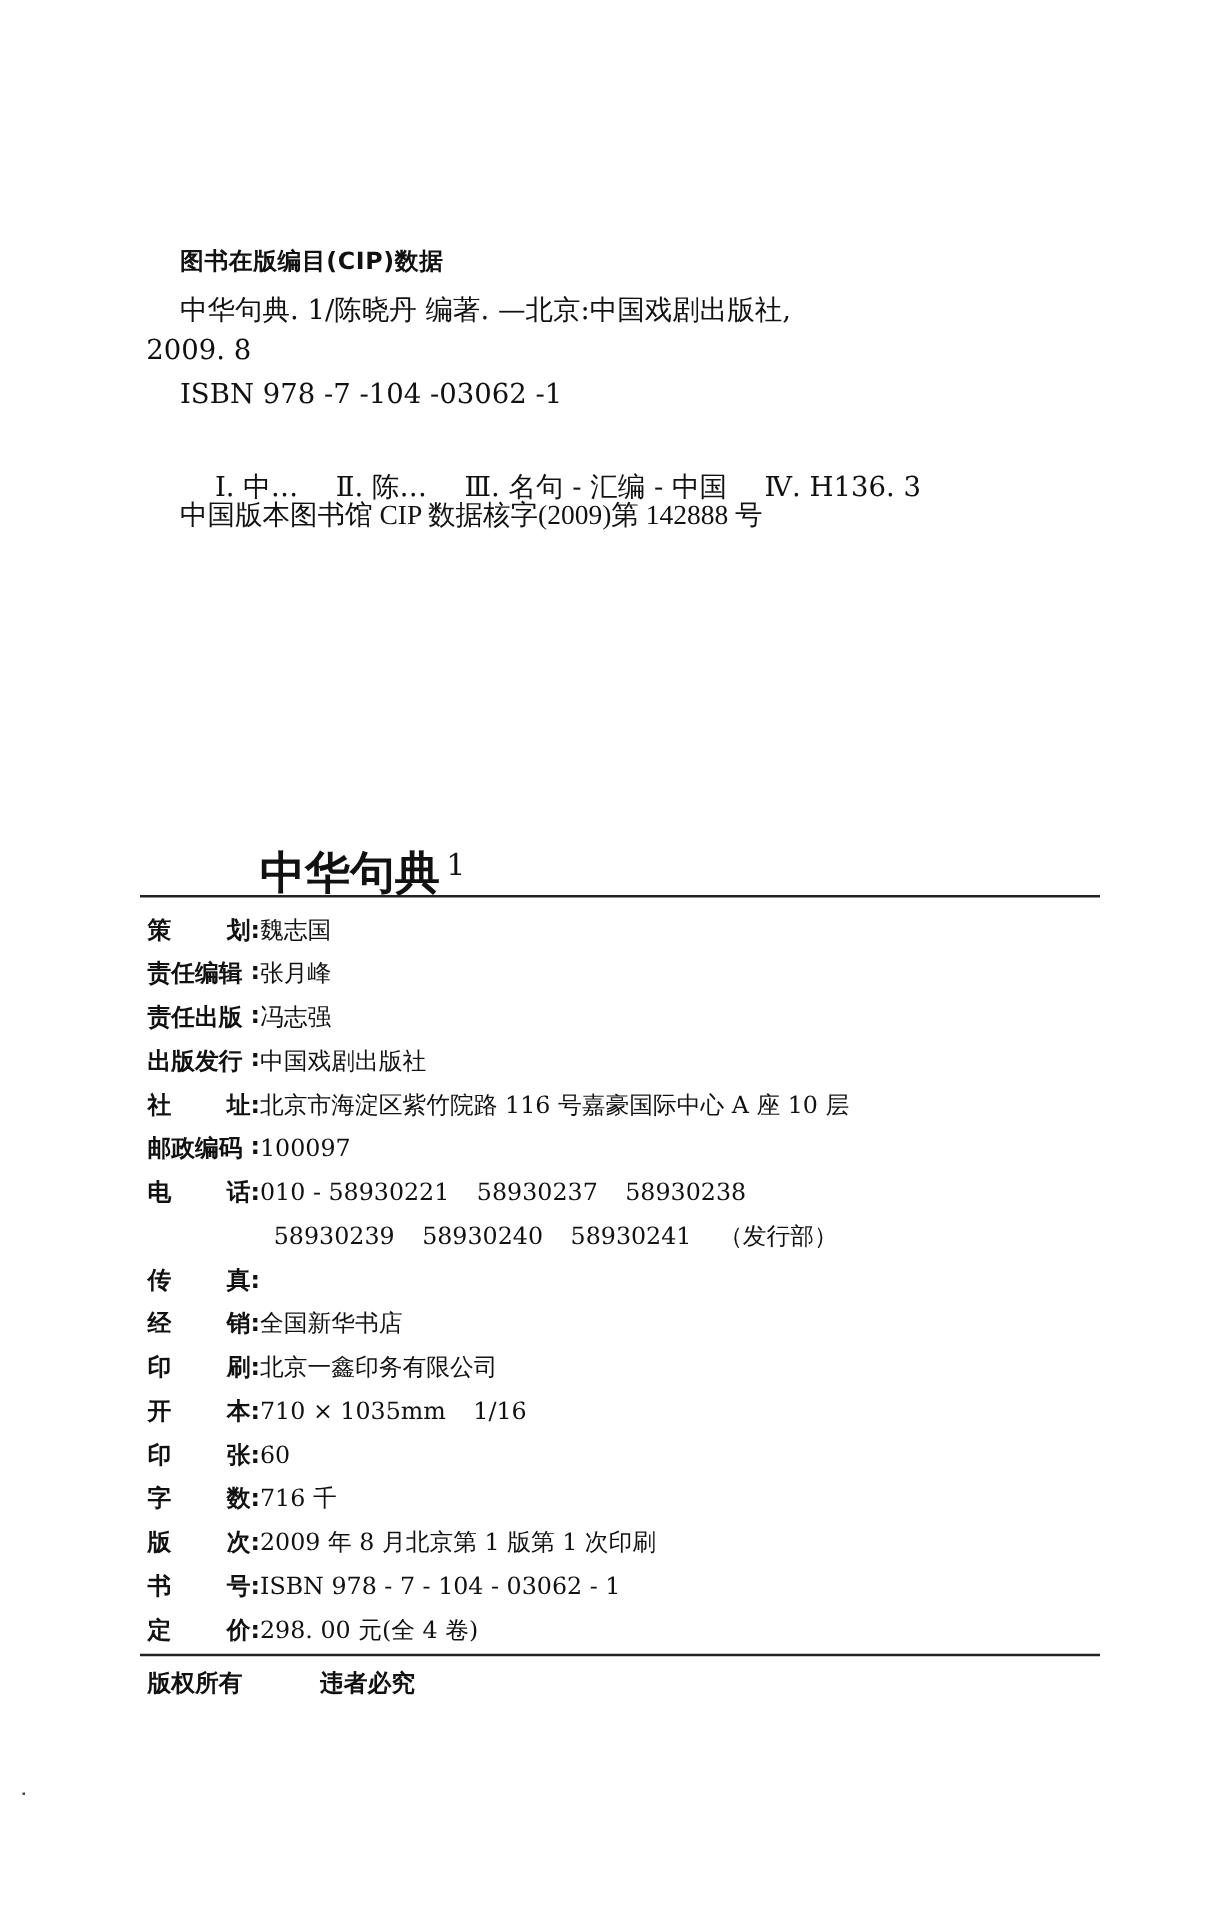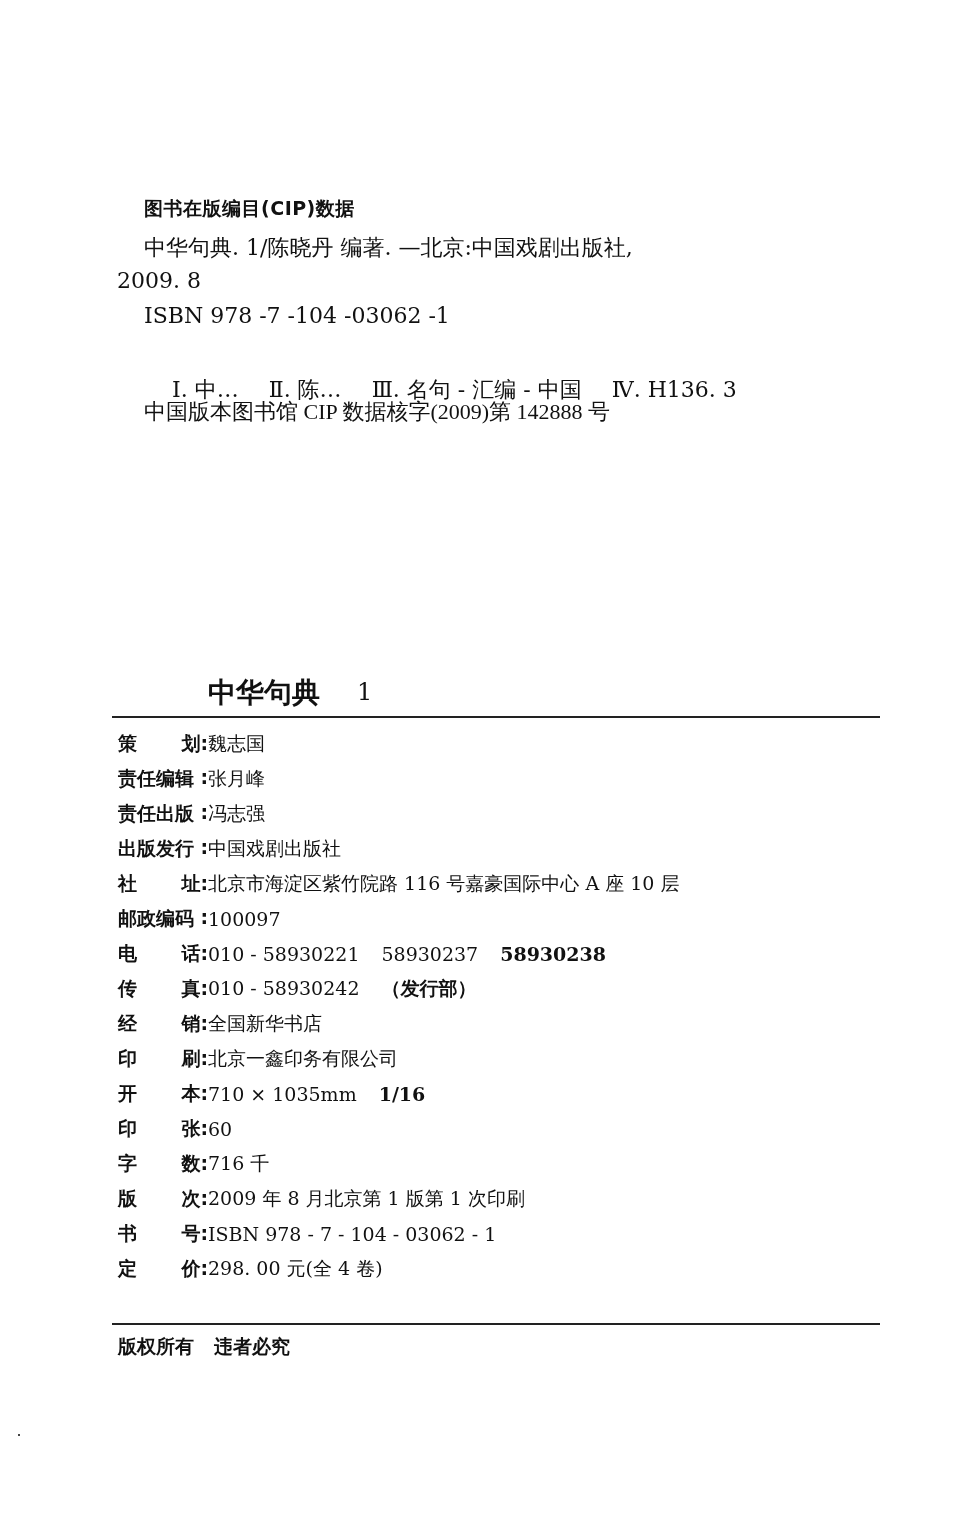--- a/index.html
+++ b/index.html
@@ -32,21 +32,21 @@
     .cip-l4 { left: 144px; top: 350px; }
     .cip-l5 { left: 144px; top: 397px; font-family: Liberation Serif, serif; }
 
     .cip-class span { margin-right: 30px; }
     .cip-class span:last-child { margin-right: 0; text-align: center; }
 
     
     .book-title {
       position: absolute; left: 208px; top: 674px;
       font-family: "DejaVu Sans", sans-serif;
-      font-weight: bold; font-size: 28px;
+      font-weight: bold; font-size: 36px;
     }
     .book-vol {
       position: absolute; left: 357px; top: 678px;
       font-size: 24px; font-weight: normal;
     }
 
     .rule {
       position: absolute; left: 112px; width: 768px; height: 2px;
       background: #222222;
     }
@@ -59,27 +59,27 @@
       position: relative; height: 35px; font-size: 19px; white-space: pre;
       display: flex; align-items: center;
     }
     .label {
       font-family: "DejaVu Sans", sans-serif; font-weight: bold;
       width: 90px; display: flex; justify-content: space-between; flex-shrink: 0;
     }
     .value { }
     .row.cont { padding-left: 101px; }
     .phones span { margin-right: 22px; }
-    .phones span:last-child { margin-right: 0; font-weight: bold; }
+    .phones span:last-child { margin-right: 0; }
 
     .rights {
       position: absolute; left: 118px; top: 1334px;
       font-family: "DejaVu Sans", sans-serif; font-weight: bold; font-size: 19px;
     }
-    .rights span:first-child { margin-right: 20px; }
+    .rights span:first-child { margin-right: 62px; }
 
     .speck {
       position: absolute; left: 18px; top: 1434px; width: 2px; height: 2px; background: #444;
     }
   </style>
 </head>
 <body>
 
 <div class="page">
 
@@ -126,24 +126,26 @@
 
     <div class="row">
       <span class="label"><span>邮政编码</span><span>:</span></span>
       <span class="value">100097</span>
     </div>
 
     <div class="row">
       <span class="label"><span>电</span><span>话:</span></span>
       <span class="value phones"><span>010 - 58930221</span><span>58930237</span><span>58930238</span></span>
     </div>
+    <div class="row cont">
+      <span class="value phones"><span>58930239</span><span>58930240</span><span>58930241</span><span>（发行部）</span></span>
+    </div>
 
     <div class="row">
       <span class="label"><span>传</span><span>真:</span></span>
-      <span class="value phones"><span>010 - 58930242</span><span>（发行部）</span></span>
     </div>
 
     <div class="row">
       <span class="label"><span>经</span><span>销:</span></span>
       <span class="value">全国新华书店</span>
     </div>
 
     <div class="row">
       <span class="label"><span>印</span><span>刷:</span></span>
       <span class="value">北京一鑫印务有限公司</span>

